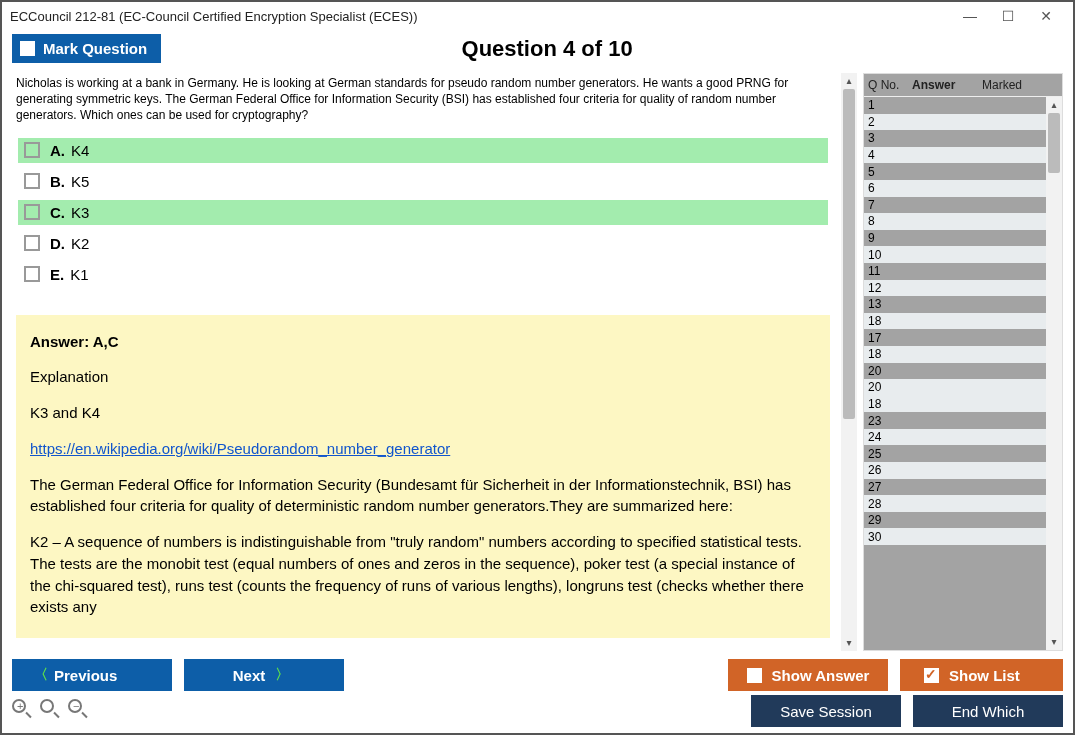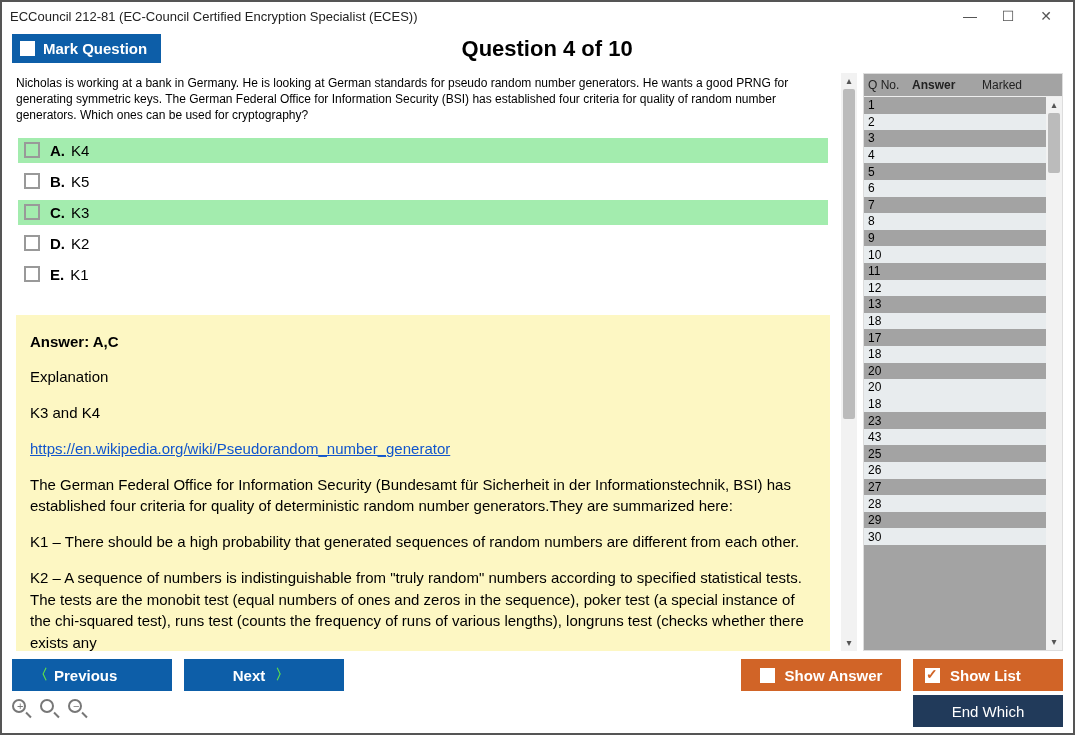--- a/index.html
+++ b/index.html
@@ -51,21 +51,21 @@
   .btn.blue { background:#0d5ea8; }
   .btn.orange { background:#d16427; }
   .btn.navy { background:#213a5a; }
   .btn .chev { font-size:14px; margin:0 6px; }
   .btn .chev.green { color:#5de24a; }
   .btn-prev { width:160px; justify-content:flex-start; }
   .btn-next { width:160px; }
   .spacer { flex:1; }
   .btn-show-answer { width:160px; }
   .btn-review { width:150px; justify-content:flex-start; padding-left:16px;}
-  .btn-show-list { width:150px; justify-content:flex-start; padding-left:12px;}
+  .btn-show-list { width:163px; justify-content:flex-start; padding-left:24px;}
   .chk-small { width:15px;height:15px;background:#fff;margin-right:10px;display:inline-block;position:relative; }
   .chk-small.checked::after { content:"✓"; position:absolute; left:1px; top:-2px; color:#d16427; font-size:14px; font-weight:bold; }
   .dropdown-tri { position:absolute; right:10px; top:50%; transform:translateY(-50%); width:0;height:0;border-left:4px solid transparent;border-right:4px solid transparent;border-top:5px solid #e9b091; }
   .zoom-row { display:flex; gap:6px; padding:8px 0 4px 0; color:#666; }
   .zoom-btn { font-size:20px; cursor:pointer; position:relative; display:inline-block; width:22px; height:22px;}
   .mag { width:14px;height:14px;border:2px solid #777;border-radius:50%;position:absolute;left:0;top:0;}
   .mag::after{content:"";position:absolute;width:7px;height:2px;background:#777;transform:rotate(45deg);left:11px;top:13px;}
   .mag .sign { position:absolute; left:3px; top:-1px; font-size:11px; color:#777;}
   .save-end-row { display:flex; gap:12px; justify-content:flex-end; margin-top:-30px; }
   .btn-save, .btn-end { width:150px; font-weight:normal; }
@@ -122,21 +122,20 @@
                 <span class="lbl">E.</span>
                 <span>K1</span>
               </div>
             </div>
           <div class="answer-box">
             <p><b>Answer: A,C</b></p>
             <p>Explanation</p>
             <p>K3 and K4</p>
             <p><a href="#">https://en.wikipedia.org/wiki/Pseudorandom_number_generator</a></p>
             <p>The German Federal Office for Information Security (Bundesamt für Sicherheit in der Informationstechnik, BSI) has established four criteria for quality of deterministic random number generators.They are summarized here:</p>
-            <p>K1 – There should be a high probability that generated sequences of random numbers are different from each other.</p>
             <p style="margin-bottom:0">K2 – A sequence of numbers is indistinguishable from "truly random" numbers according to specified statistical tests. The tests are the monobit test (equal numbers of ones and zeros in the sequence), poker test (a special instance of the chi-squared test), runs test (counts the frequency of runs of various lengths), longruns test (checks whether there exists any</p>
           </div>
         </div>
       </div>
       <div class="left-scrollbar">
         <div class="arrow up">▴</div>
         <div class="thumb" style="top:16px;height:330px"></div>
         <div class="arrow down">▾</div>
       </div>
     </div>
@@ -203,21 +202,21 @@
             <div class="grid-row even">
               <div class="c1">20</div>
             </div>
             <div class="grid-row even">
               <div class="c1">18</div>
             </div>
             <div class="grid-row">
               <div class="c1">23</div>
             </div>
             <div class="grid-row even">
-              <div class="c1">43</div>
+              <div class="c1">24</div>
             </div>
             <div class="grid-row">
               <div class="c1">25</div>
             </div>
             <div class="grid-row even">
               <div class="c1">26</div>
             </div>
             <div class="grid-row">
               <div class="c1">27</div>
             </div>
@@ -269,19 +268,22 @@
       <span class="zoom-btn">
           <span class="mag"></span>
         </span>
       <span class="zoom-btn">
           <span class="mag">
             <span class="sign">−</span>
           </span>
         </span>
     </div>
     <div class="save-end-row">
+      <div class="btn navy btn-save">
+        <span>Save Session</span>
+      </div>
       <div class="btn navy btn-end">
         <span>End Which</span>
       </div>
     </div>
   </div>
 
 </div>
 
 </body></html>

